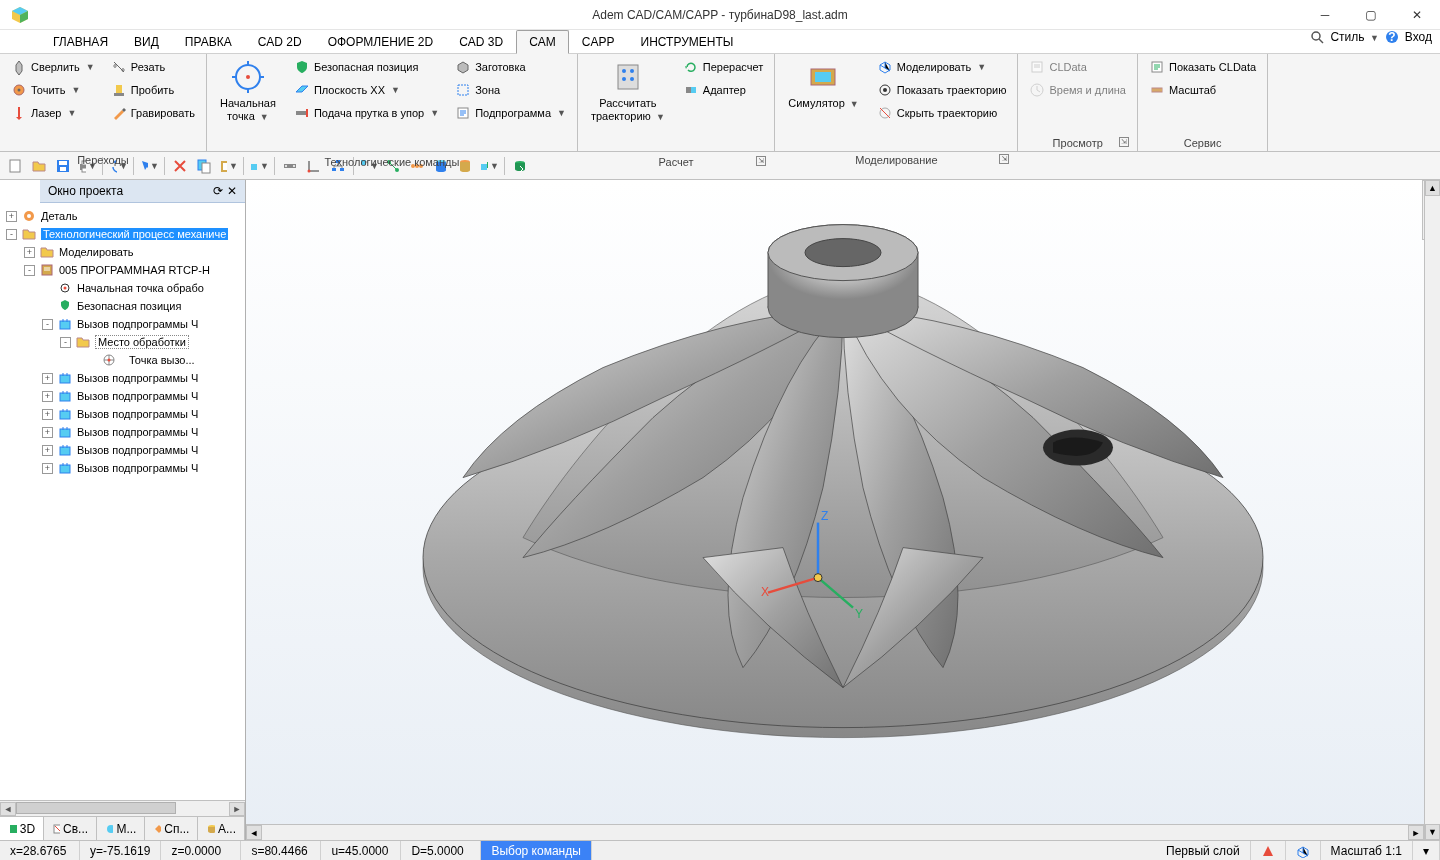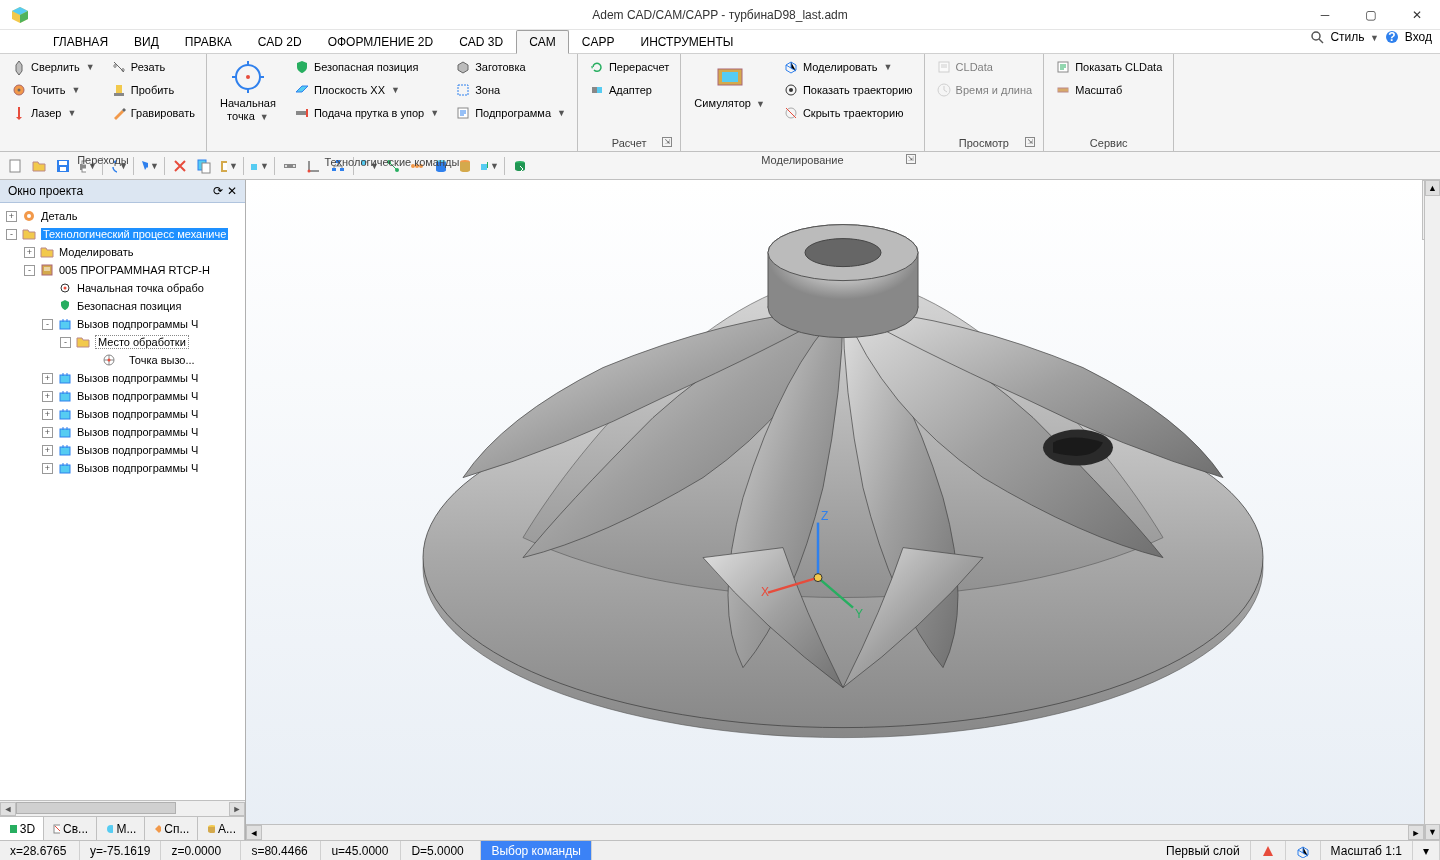--- a/index.html
+++ b/index.html
@@ -25,21 +25,21 @@
 .col { display:flex; flex-direction:column; gap:1px; }
 .smbtn { display:flex; align-items:center; gap:4px; padding:2px 4px; border:1px solid transparent; border-radius:2px; cursor:pointer; white-space:nowrap; }
 .smbtn .ico { width:16px; height:16px; display:flex; align-items:center; justify-content:center; flex-shrink:0; }
 .smbtn .lbl { font-size:11px; }
 .smbtn.disabled { opacity:.5; cursor:default; }
 .toolbar { height:28px; background:#f5f5f5; border-bottom:1px solid #c0c0c0; display:flex; align-items:center; gap:2px; padding:0 4px; }
 .tbtn { width:22px; height:22px; display:flex; align-items:center; justify-content:center; cursor:pointer; border:1px solid transparent; border-radius:2px; }
 .tsep { width:1px; height:18px; background:#c0c0c0; margin:0 2px; }
 .main { display:flex; height:660px; }
 .sidebar { width:246px; background:#fff; border-right:1px solid #b0b0b0; display:flex; flex-direction:column; }
-.side-title { background:#dce6f2; padding:4px 8px; font-size:11px; display:flex; align-items:center; justify-content:space-between; border-bottom:1px solid #b0c4de; }
+.side-title { background:#dce6f2; padding:4px 8px; font-size:11px; display:flex; align-items:center; justify-content:space-between; border-bottom:1px solid #b0c4de;margin-left:40px; }
 .side-title .actions { display:flex; gap:4px; }
 .tree { flex:1; overflow:auto; padding:4px 2px; }
 .tnode { display:flex; align-items:center; gap:4px; padding:1px 2px; white-space:nowrap; cursor:pointer; }
 .tnode.selected .tlbl { background:#1e90ff; color:#fff; padding:0 2px; }
 .tnode.boxed .tlbl { border:1px dotted #888; padding:0 2px; }
 .texp { width:11px; height:11px; border:1px solid #999; font-size:9px; line-height:9px; text-align:center; color:#555; background:#fff; flex-shrink:0; }
 .texp.none { border:none; }
 .tico { width:16px; height:16px; flex-shrink:0; display:flex; align-items:center; justify-content:center; }
 .tlbl { font-size:11px; white-space:nowrap; overflow:hidden; text-overflow:ellipsis; }
 .side-scroll { height:16px; background:#f0f0f0; border-top:1px solid #c0c0c0; display:flex; align-items:center; }
@@ -245,20 +245,32 @@
             </div>
             <span class="lbl">Подпрограмма</span>
             <span class="dd">▼</span>
           </div>
         </div>
       </div>
       <div class="rgroup-label">Технологические команды</div>
     </div>
     <div class="rgroup">
       <div class="rgroup-body">
+        <div class="bigbtn">
+          <div class="ico">
+            <svg width="34" height="34" viewBox="0 0 34 34">
+              <rect x="7" y="5" width="20" height="24" fill="#ddd" stroke="#888"></rect>
+              <circle cx="13" cy="11" r="2" fill="#2f80ed"></circle>
+              <circle cx="21" cy="11" r="2" fill="#2f80ed"></circle>
+              <circle cx="13" cy="19" r="2" fill="#2f80ed"></circle>
+              <circle cx="21" cy="19" r="2" fill="#2f80ed"></circle>
+            </svg>
+          </div>
+          <div class="lbl">Рассчитать<br>траекторию <span class="dd">▼</span></div>
+        </div>
         <div class="col">
           <div class="smbtn">
             <div class="ico">
               <svg width="16" height="16" viewBox="0 0 16 16">
                 <path d="M4 8a4 4 0 1 1 1 3" fill="none" stroke="#27ae60" stroke-width="1.5"></path>
                 <path d="M4 8l-2-1 1 3z" fill="#27ae60"></path>
               </svg>
             </div>
             <span class="lbl">Перерасчет</span>
           </div>

